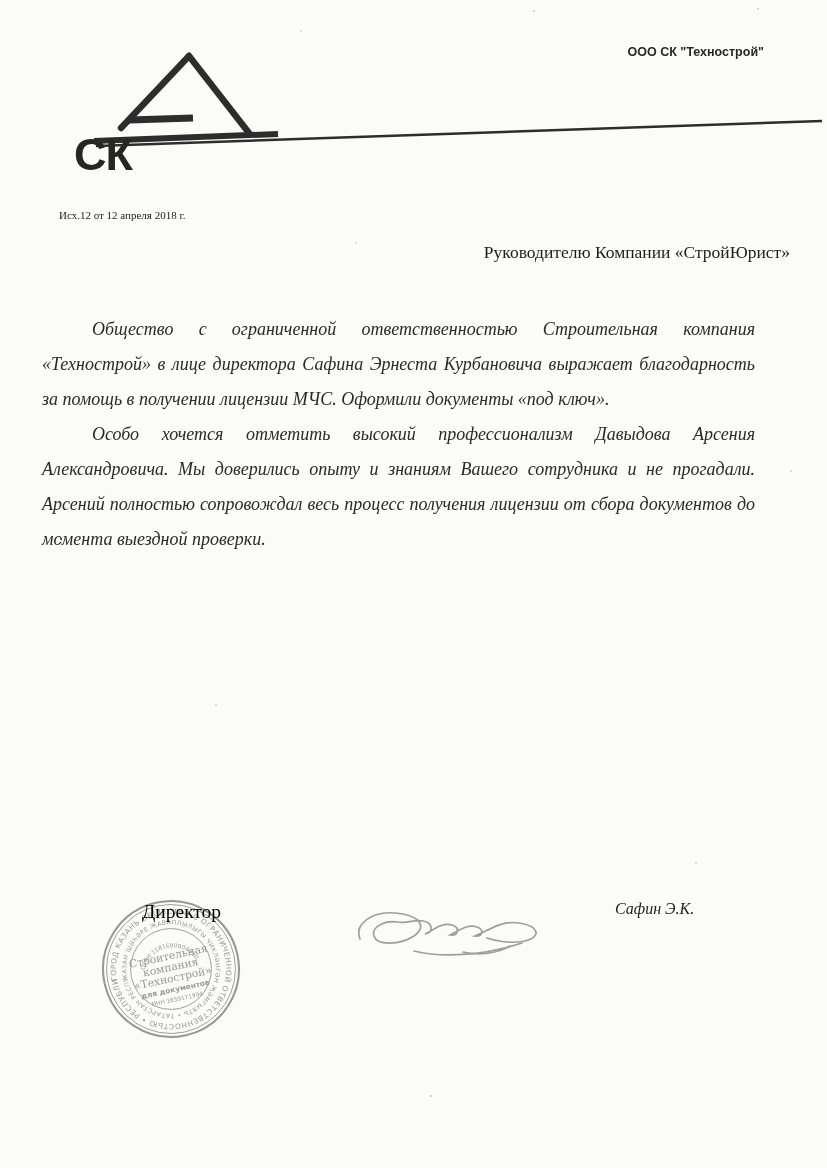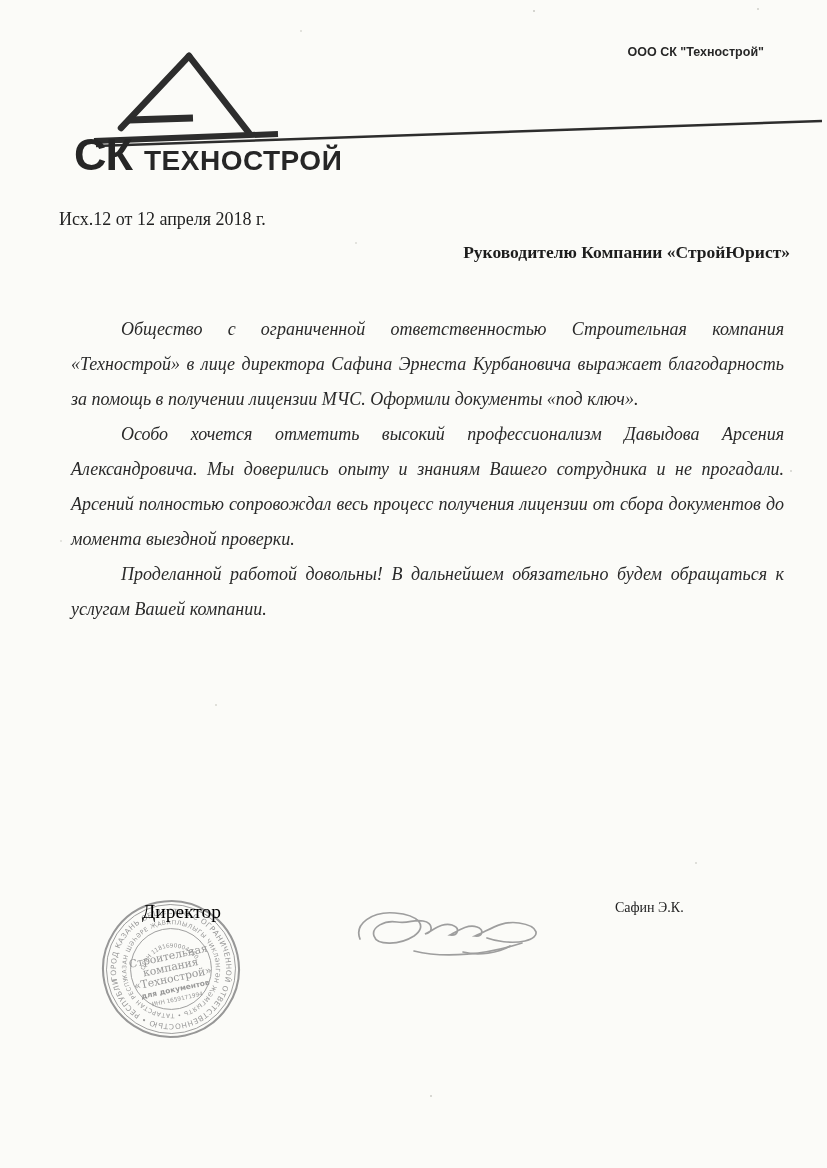--- a/index.html
+++ b/index.html
@@ -7,62 +7,62 @@
     position:relative; width:827px; height:1168px; margin:0 auto;
     background:var(--paper,#fbfbf8); overflow:hidden;
     font-family:"Liberation Serif", serif; color:var(--ink,#262626);
   }
   
   .letterhead-art { position:absolute; left:0; top:0; width:827px; height:200px; }
   .letterhead-art line { stroke:#2d2d2d; }
 
   .logo-word {
     position:absolute; left:74px; top:132px;
-    display:flex; align-items:baseline; gap:12px;
+    display:flex; align-items:baseline; gap:6px;
     font-family:"Liberation Sans", sans-serif; font-weight:800; color:#262626;
     white-space:nowrap;
   }
   .logo-abbr { font-size:45px; line-height:1; letter-spacing:-1px; }
   .logo-name { font-size:28px; line-height:1; letter-spacing:0.5px; }
 
   .company-details {
     position:absolute; right:63px; top:44px; text-align:right;
     font-family:"Liberation Sans", sans-serif; font-weight:700;
     font-size:12.5px; line-height:17.6px; color:#272727; white-space:nowrap;
   }
 
-  .reference { position:absolute; left:59px; top:209px; font-size:18px; color:#222; }
+  .reference { position:absolute; left:59px; top:209px; font-size:11px; color:#222; }
 
   .addressee {
     position:absolute; left:0; right:37px; top:242px; text-align:right;
-    font-weight:700; font-size:17.5px; color:#1d1d1d;
+    font-weight:400; font-size:17.5px; color:#1d1d1d;
   }
 
   .letter-body {
-    position:absolute; left:71px; top:312px; width:713px;
+    position:absolute; left:42px; top:312px; width:713px;
     font-style:italic; font-size:18px; line-height:35px;
     text-align:justify; color:#2a2a2a;
   }
   .letter-body p { margin:0; text-indent:50px; }
 
   
   .stamp { position:absolute; left:85px; top:883px; width:172px; height:172px; opacity:0.92; }
   .stamp .ring { font-family:"DejaVu Sans", sans-serif; letter-spacing:0.6px; fill:var(--stamp-ink,#8f8f8f); }
   .stamp .ogrn { font-family:"DejaVu Sans", sans-serif; fill:var(--stamp-ink,#8f8f8f); text-anchor:middle; }
   .stamp .c1 { font-family:"DejaVu Serif", serif; font-size:12.5px; fill:var(--stamp-ink,#8f8f8f); text-anchor:middle; }
   .stamp .c2 { font-family:"DejaVu Sans", sans-serif; font-weight:700; font-size:8.6px; fill:var(--stamp-ink,#8f8f8f); text-anchor:middle; }
   .stamp .c3 { font-family:"DejaVu Sans", sans-serif; font-size:6.8px; fill:var(--stamp-ink,#8f8f8f); text-anchor:middle; }
   .stamp circle { stroke:var(--stamp-ink,#8f8f8f); }
 
   .signer-title {
     position:absolute; left:142px; top:901px; font-size:19.5px; color:#000000; z-index:3;
   }
   .signature-art { position:absolute; left:350px; top:893px; width:230px; height:80px; }
   .signature-art path { stroke:var(--sig-ink,#9e9e9e); stroke-width:1.7; fill:none; stroke-linecap:round; }
-  .signer-name { position:absolute; left:615px; top:900px; font-size:14px; color:#222; }
+  .signer-name { position:absolute; left:615px; top:900px; font-size:16px; color:#222;font-style:italic; }
 
   .scan-noise {
     position:absolute; left:0; top:0; width:2px; height:2px; background:transparent;
     box-shadow: 533px 10px 0 #d5d5d0, 757px 8px 0 #dadad5, 355px 242px 0 #e3e3de,
                 790px 470px 0 #dcdcd7, 215px 704px 0 #e0e0da, 430px 1095px 0 #d8d8d3,
                 60px 540px 0 #e4e4df, 695px 862px 0 #dfdfda, 300px 30px 0 #e2e2dd;
   }
 </style>
 </head>
 <body>
@@ -72,35 +72,33 @@
   <svg class="letterhead-art" viewBox="0 0 827 200" xmlns="http://www.w3.org/2000/svg" aria-hidden="true">
     <line x1="189" y1="56" x2="121" y2="128" stroke-width="6.5" stroke-linecap="round"></line>
     <line x1="189" y1="56" x2="249" y2="133" stroke-width="6.5" stroke-linecap="round"></line>
     <line x1="129" y1="120" x2="193" y2="118" stroke-width="7"></line>
     <line x1="94" y1="141" x2="278" y2="134" stroke-width="6"></line>
     <line x1="96" y1="146" x2="822" y2="121" stroke-width="2.4"></line>
   </svg>
 
   <div class="logo-word">
     <span class="logo-abbr">СК</span>
-    <span class="logo-name">ТЕХНОСТРОЙ</span>
   </div>
 
   <div class="company-details">
     <div>ООО СК "Технострой"</div>
   </div>
 
   <div class="reference">Исх.12 от 12 апреля 2018 г.</div>
 
   <div class="addressee">Руководителю Компании «СтройЮрист»</div>
 
   <div class="letter-body">
     <p>Общество с ограниченной ответственностью Строительная компания «Технострой» в лице директора Сафина Эрнеста Курбановича выражает благодарность за помощь в получении лицензии МЧС. Оформили документы «под ключ».</p>
     <p>Особо хочется отметить высокий профессионализм Давыдова Арсения Александровича. Мы доверились опыту и знаниям Вашего сотрудника и не прогадали. Арсений полностью сопровождал весь процесс получения лицензии от сбора документов до момента выездной проверки.</p>
-    <p>Проделанной работой довольны! В дальнейшем обязательно будем обращаться к услугам Вашей компании.</p>
   </div>
 
   <svg class="stamp" viewBox="0 0 200 200" xmlns="http://www.w3.org/2000/svg">
     <g transform="rotate(-12 100 100)">
       <circle cx="100" cy="100" r="79" fill="none" stroke-width="2.4"></circle>
       <circle cx="100" cy="100" r="75" fill="none" stroke-width="1"></circle>
       <circle cx="100" cy="100" r="47" fill="none" stroke-width="1"></circle>
       <defs>
         <path id="arcOuter" d="M100,100 m-64,0 a64,64 0 1,1 128,0 a64,64 0 1,1 -128,0" fill="none"></path>
         <path id="arcInner" d="M100,100 m-52,0 a52,52 0 1,1 104,0 a52,52 0 1,1 -104,0" fill="none"></path>

